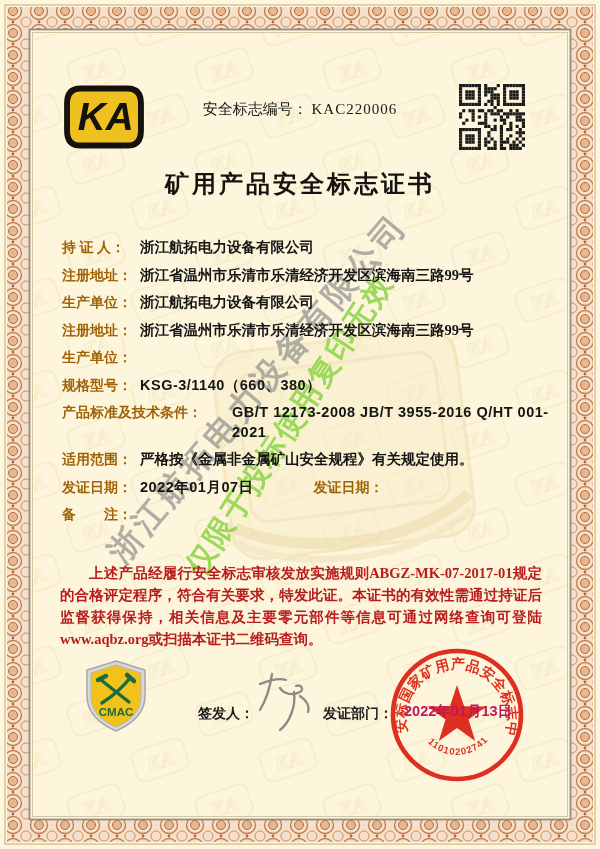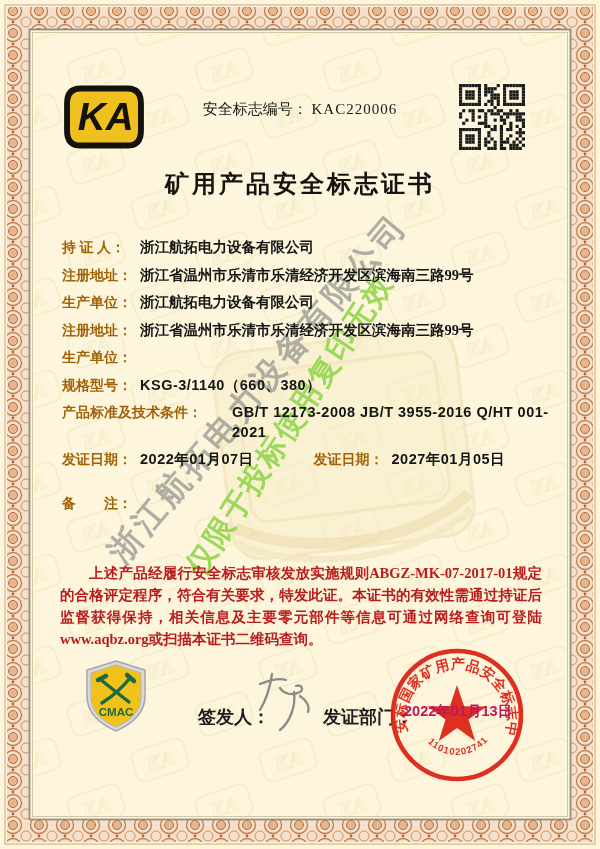--- a/index.html
+++ b/index.html
@@ -27,31 +27,31 @@
 
   
   .fields{position:absolute;left:62px;top:238px;width:496px;z-index:2;}
   .frow{display:flex;align-items:baseline;margin-bottom:8px;line-height:19.5px;}
   .flabel{font-family:Liberation Serif, serif;font-weight:700;font-size:14px;
           color:#a16207;white-space:nowrap;flex:0 0 auto;width:78px;}
   .flabel.wide{width:auto;margin-right:30px;}
   .fvalue{font-weight:700;font-size:14.5px;color:#141414;}
   .val-kai{font-family:"Liberation Serif",serif;}
   .val-num{font-family:"Liberation Sans",sans-serif;letter-spacing:.5px;}
-  .daterow{display:flex;align-items:flex-start;margin-bottom:24px;line-height:19.5px;}
+  .daterow{display:flex;align-items:flex-start;margin-bottom:8px;line-height:19.5px;}
   .daterow .gap{flex:0 0 60px;}
 
   .statement{position:absolute;left:60px;top:562px;width:482px;z-index:2;
              font-size:14.5px;font-weight:700;line-height:22px;text-align:justify;
              text-indent:2em;color:#b91c1c;font-family:"Liberation Serif",serif;}
 
   
   .cmac{position:absolute;left:84px;top:660px;z-index:2;}
   .signer-label,.dept-label{position:absolute;z-index:2;font-family:"Liberation Sans",sans-serif;
-          font-weight:700;font-size:18px;color:#1c1c1c;}
+          font-weight:700;font-size:14px;color:#1c1c1c;}
   .signer-label{left:198px;top:705px;}
   .dept-label{left:323px;top:705px;}
   .signature{position:absolute;left:250px;top:666px;z-index:3;}
   .seal{position:absolute;left:389px;top:647px;z-index:3;opacity:.95;}
   .seal-date{position:absolute;left:404px;top:702px;z-index:4;
              font-family:"Liberation Sans",sans-serif;font-weight:700;font-size:14.5px;color:#be185d;text-align:center;}
 </style>
 </head>
 <body>
 
@@ -364,26 +364,29 @@
       <span class="flabel">生产单位：</span>
     </div>
     <div class="frow">
       <span class="flabel">规格型号：</span>
       <span class="fvalue val-num">KSG-3/1140（660、380）</span>
     </div>
     <div class="frow">
       <span class="flabel wide">产品标准及技术条件：</span>
       <span class="fvalue val-num">GB/T 12173-2008 JB/T 3955-2016 Q/HT 001-2021</span>
     </div>
+    <div class="frow">
+      <span class="flabel">适用范围：</span>
+      <span class="fvalue val-kai">严格按《金属非金属矿山安全规程》有关规定使用。</span>
+    </div>
     <div class="daterow">
       <span class="flabel">发证日期：</span>
       <span class="fvalue val-num">2022年01月07日</span>
       <span class="gap"></span>
       <span class="flabel">发证日期：</span>
-      <span class="fvalue val-num">2027年01月05日</span>
     </div>
     <div class="frow">
       <span class="flabel">备　　注：</span>
       <span class="fvalue val-kai"></span>
     </div>
   </div>
 
   <div class="statement">上述产品经履行安全标志审核发放实施规则ABGZ-MK-07-2017-01规定的合格评定程序，符合有关要求，特发此证。本证书的有效性需通过持证后监督获得保持，相关信息及主要零元部件等信息可通过网络查询可登陆www.aqbz.org或扫描本证书二维码查询。</div>
 
   <svg class="cmac" width="64" height="72" viewBox="0 0 64 72">

